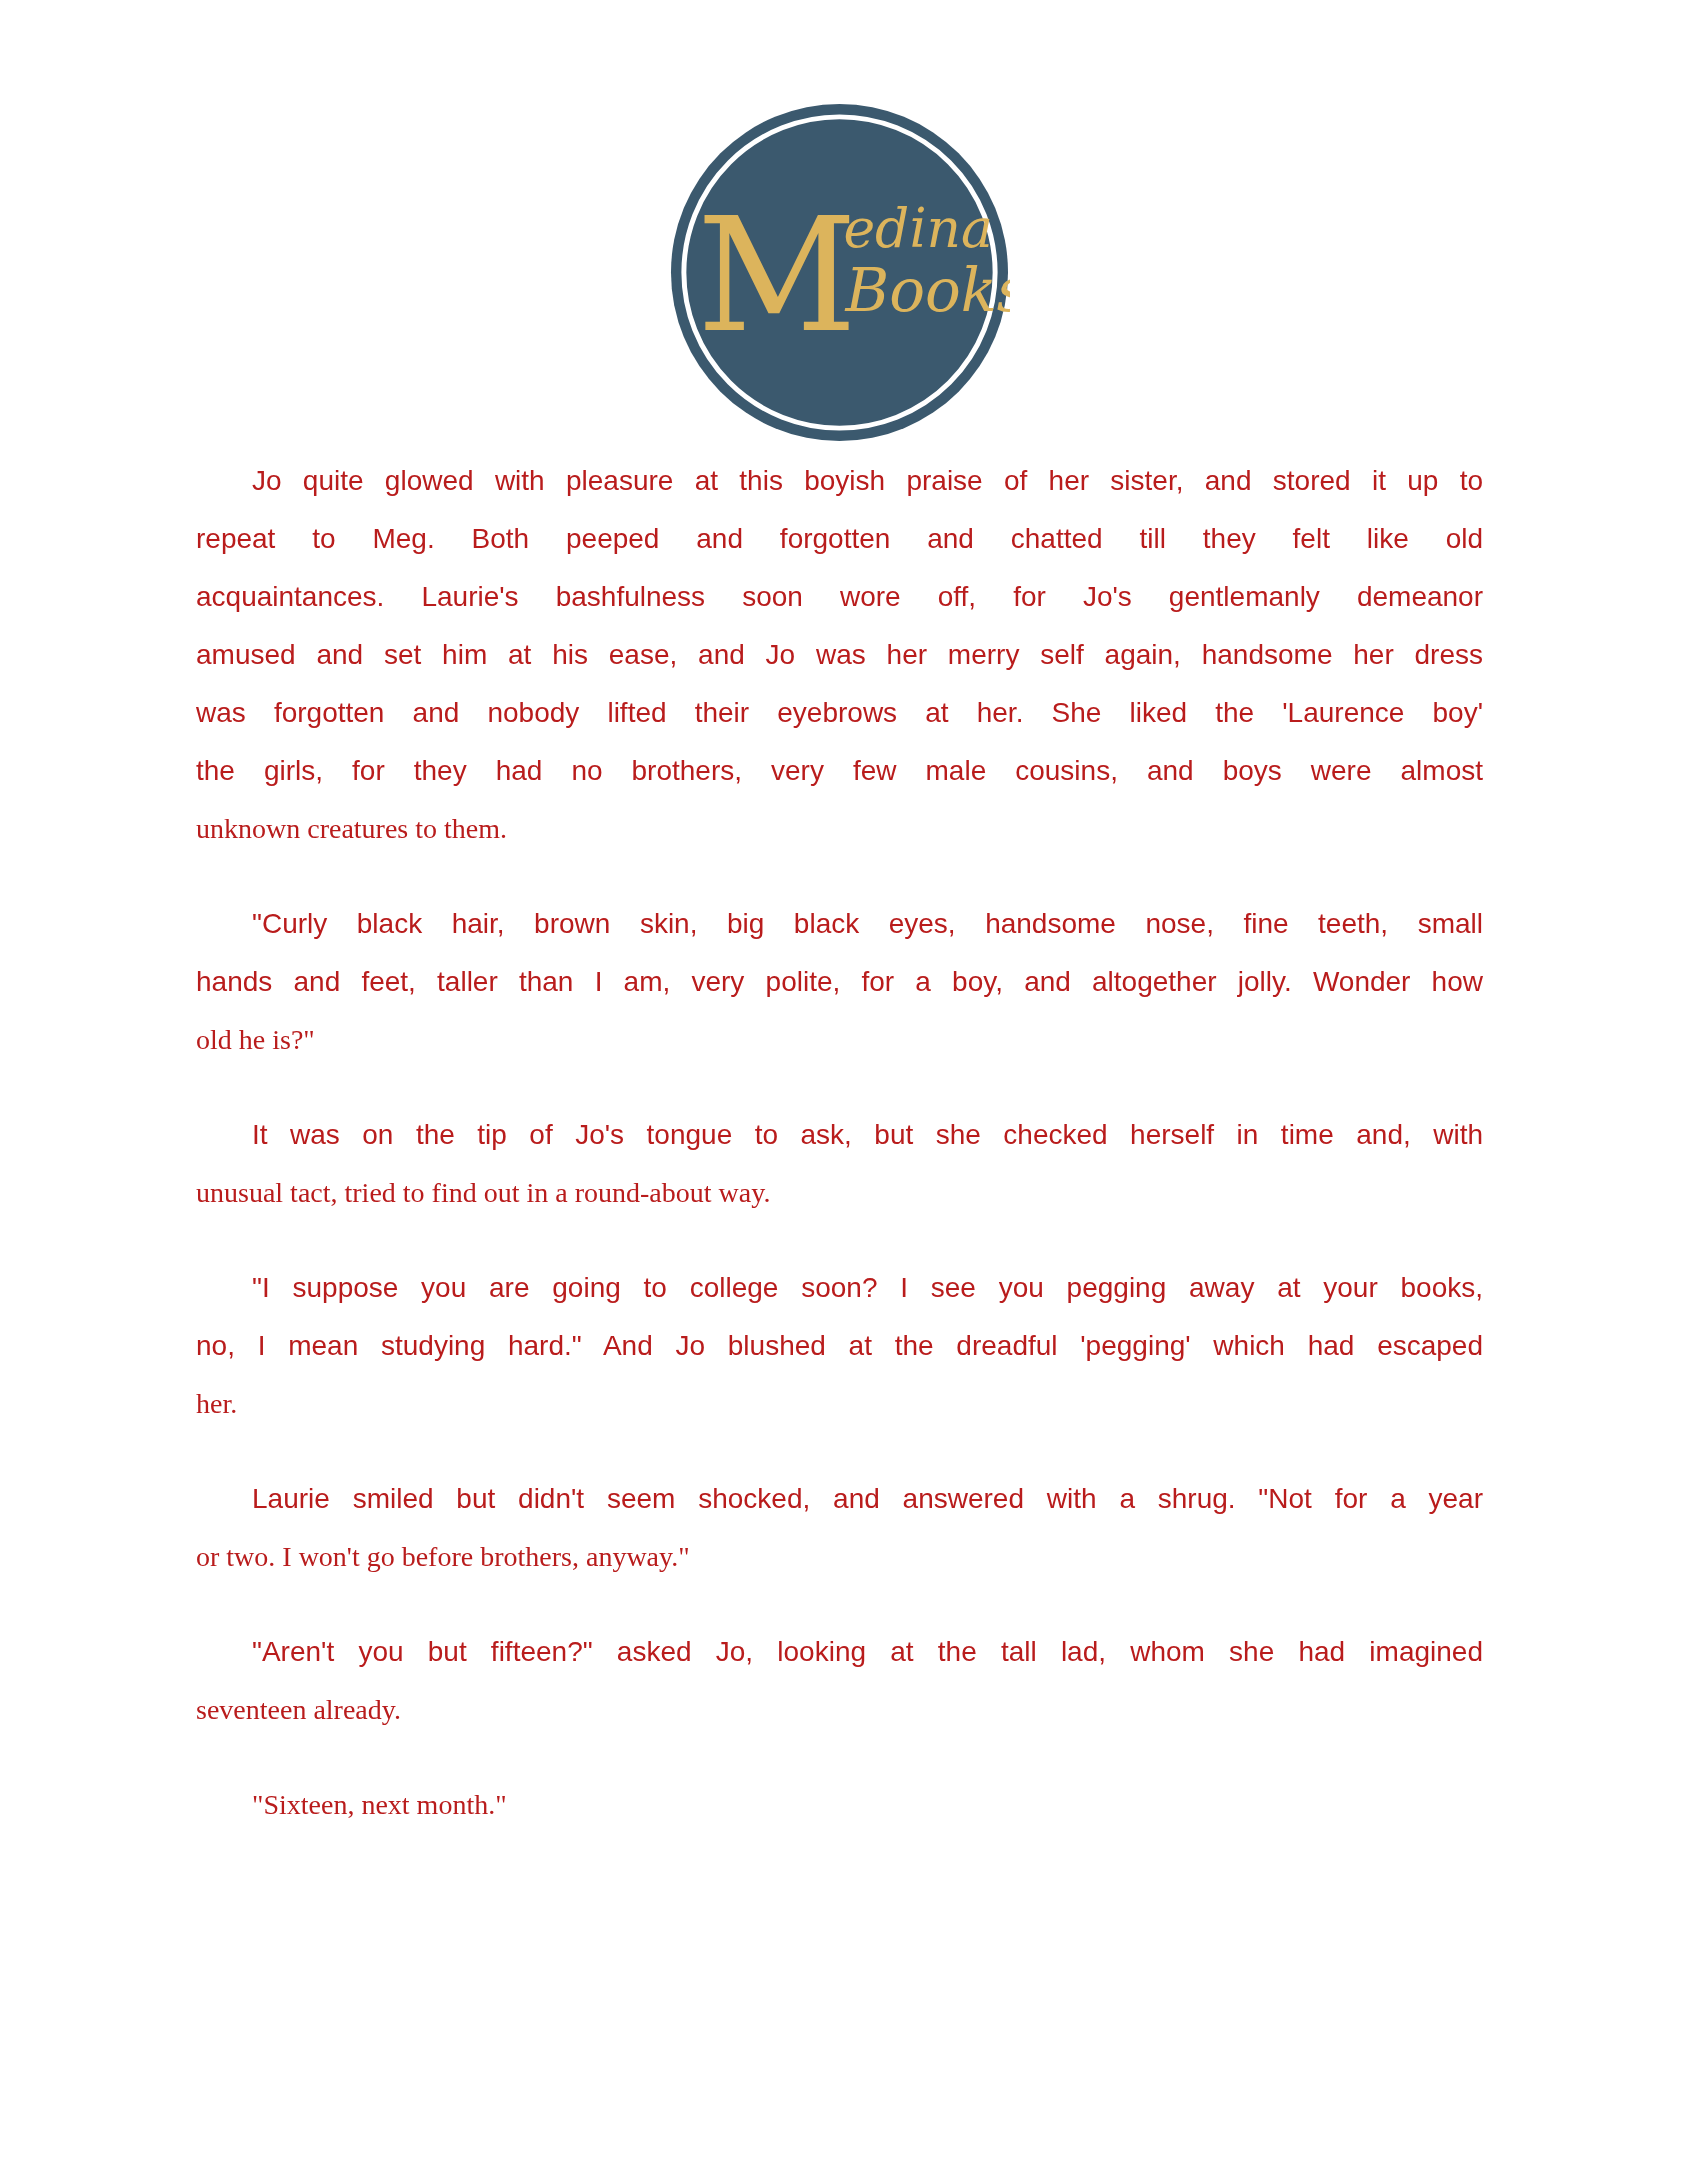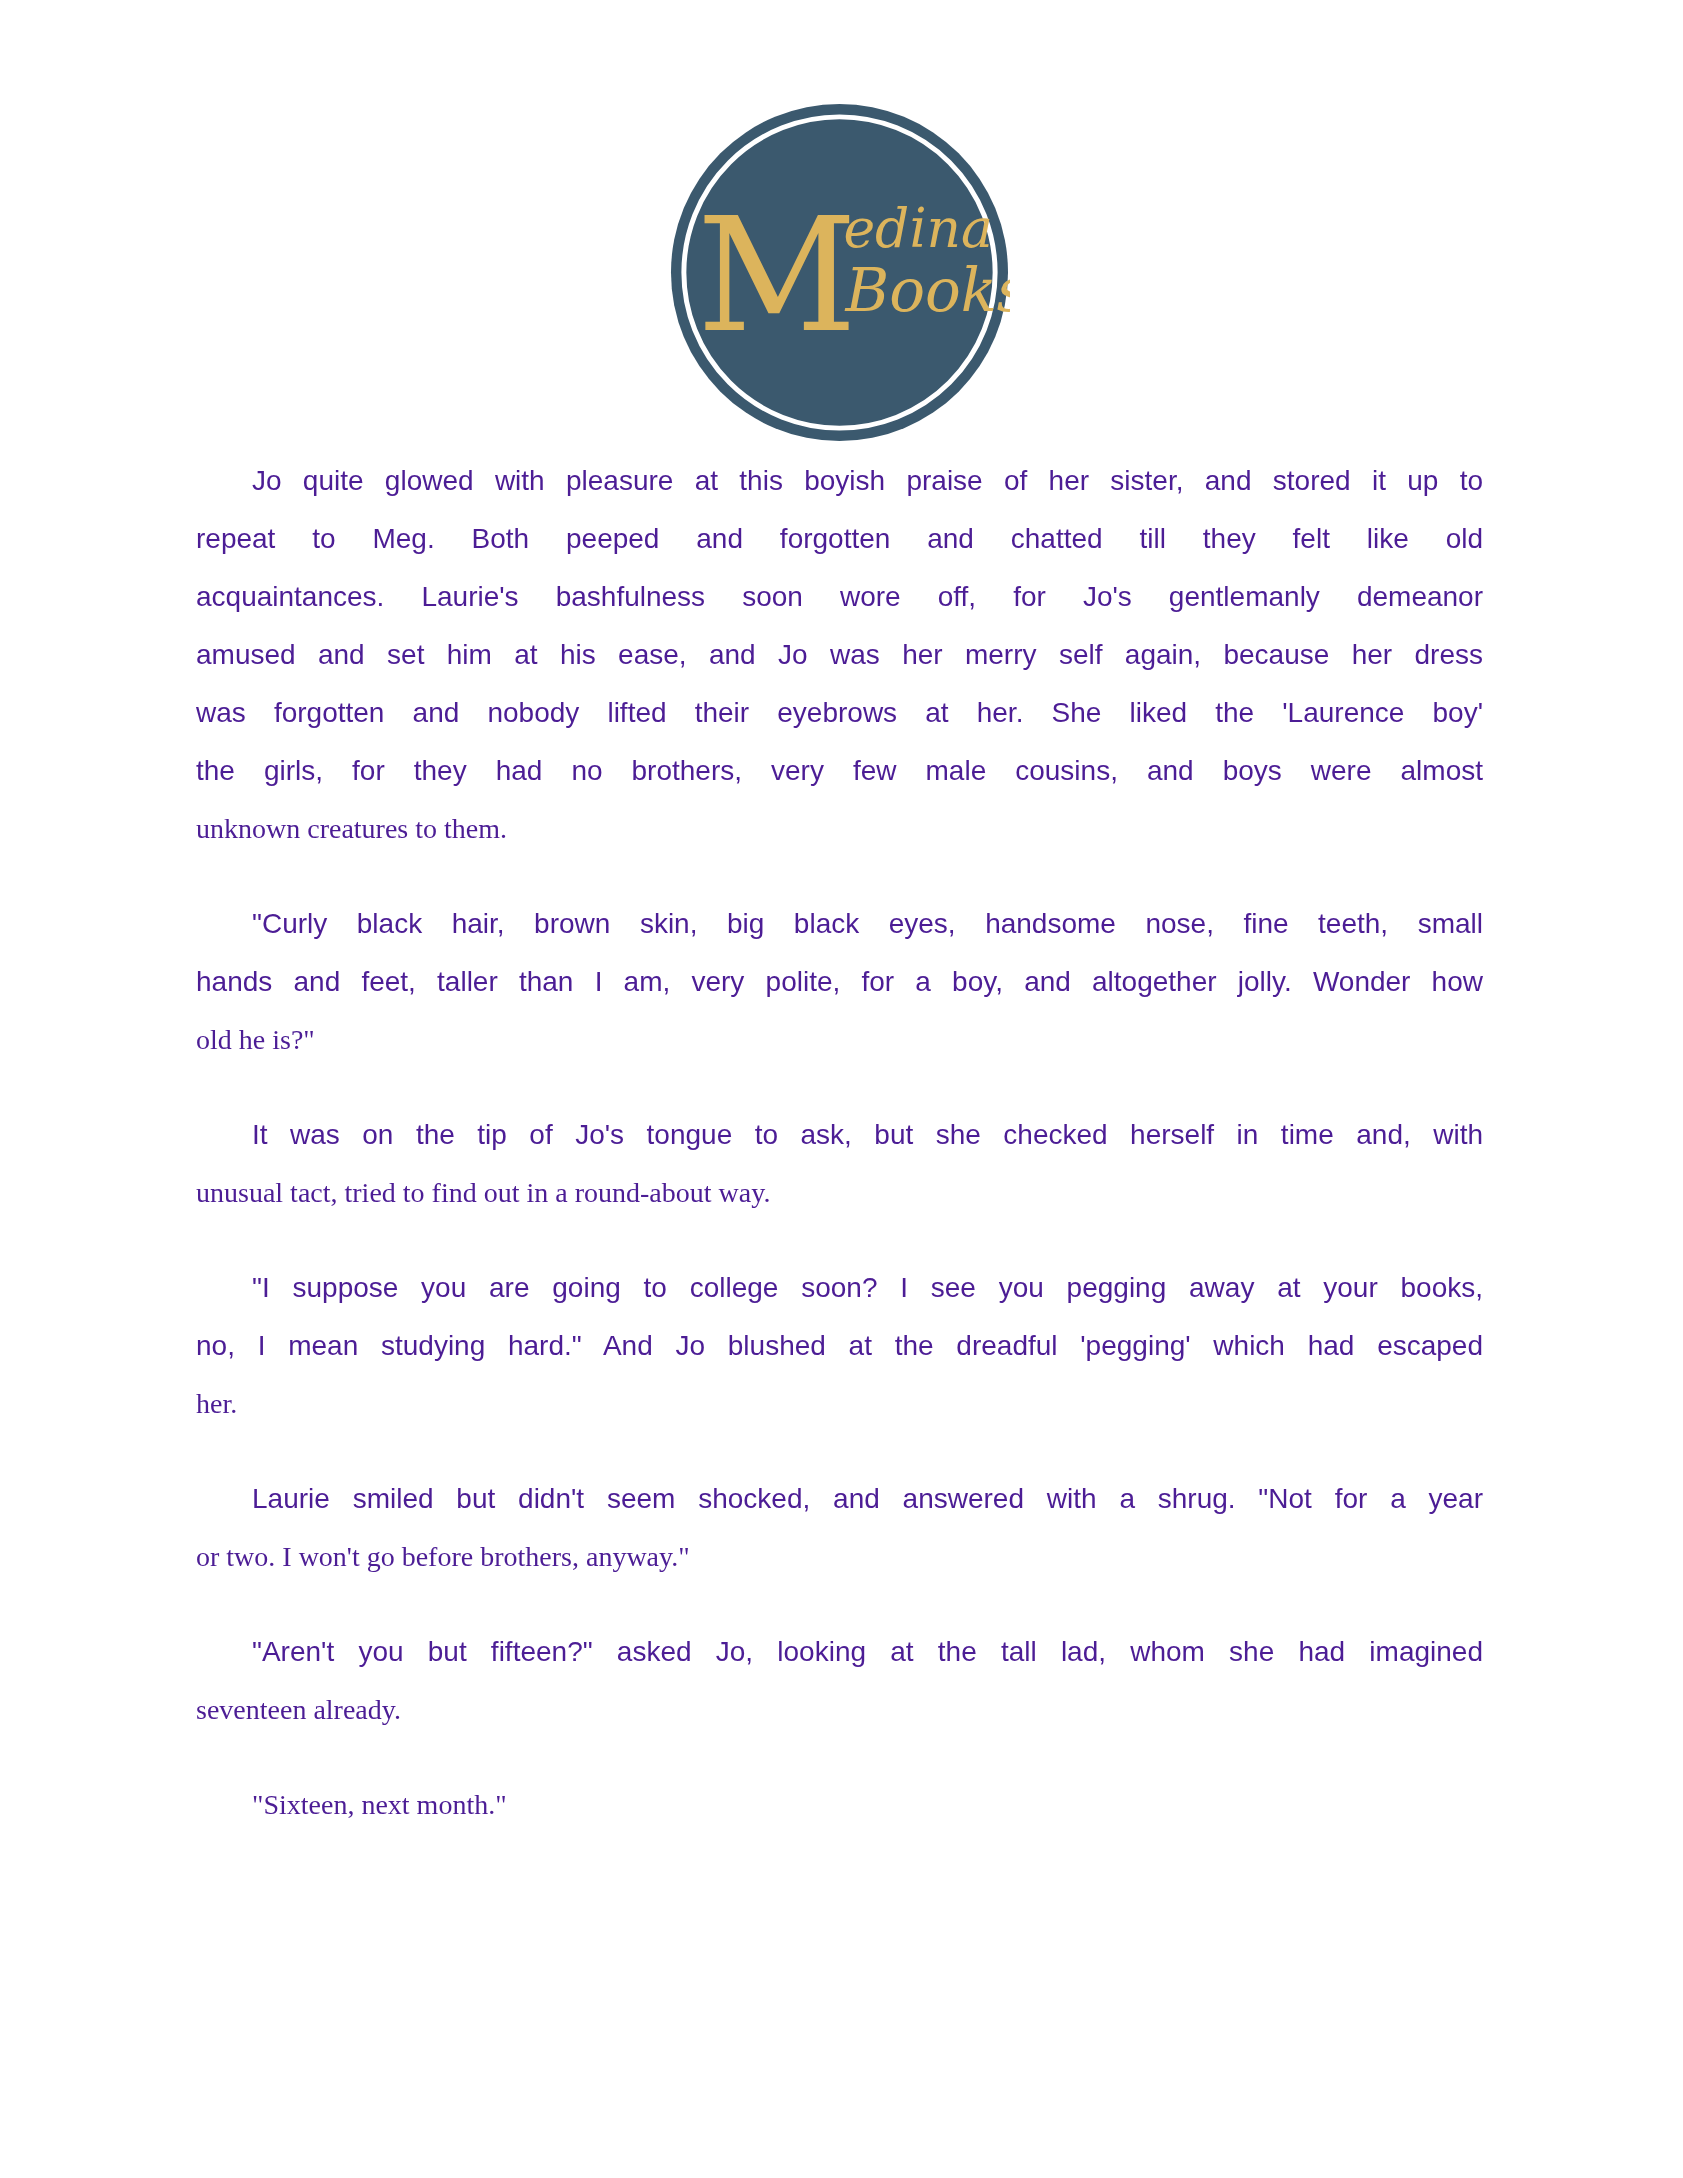--- a/index.html
+++ b/index.html
@@ -35,21 +35,21 @@
   .logo-script-bottom {
     font-family: "DejaVu Serif", serif;
     font-style: italic;
     font-size: 60px;
   }
   .document-body {
     position: absolute;
     left: 196px;
     top: 452px;
     width: 1287px;
-    color: #4c1d95;
+    color: #b91c1c;
     font-size: 28px;
     line-height: 58px;
   }
   .paragraph {
     margin: 0 0 37px 0;
   }
   .line {
     text-align: justify;
     text-align-last: justify;
   }
@@ -74,21 +74,21 @@
       <text x="176" y="146" class="logo-script-top" fill="#dcb45c">edina</text>
       <text x="178" y="211" class="logo-script-bottom" fill="#dcb45c">Books</text>
     </svg>
   </div>
 
   <div class="document-body">
       <div class="paragraph">
         <div class="line first">Jo quite glowed with pleasure at this boyish praise of her sister, and stored it up to</div>
         <div class="line">repeat to Meg. Both peeped and forgotten and chatted till they felt like old</div>
         <div class="line">acquaintances. Laurie's bashfulness soon wore off, for Jo's gentlemanly demeanor</div>
-        <div class="line">amused and set him at his ease, and Jo was her merry self again, because her dress</div>
+        <div class="line">amused and set him at his ease, and Jo was her merry self again, handsome her dress</div>
         <div class="line">was forgotten and nobody lifted their eyebrows at her. She liked the 'Laurence boy'</div>
         <div class="line">the girls, for they had no brothers, very few male cousins, and boys were almost</div>
         <div class="line last">unknown creatures to them.</div>
       </div>
       <div class="paragraph">
         <div class="line first">"Curly black hair, brown skin, big black eyes, handsome nose, fine teeth, small</div>
         <div class="line">hands and feet, taller than I am, very polite, for a boy, and altogether jolly. Wonder how</div>
         <div class="line last">old he is?"</div>
       </div>
       <div class="paragraph">

